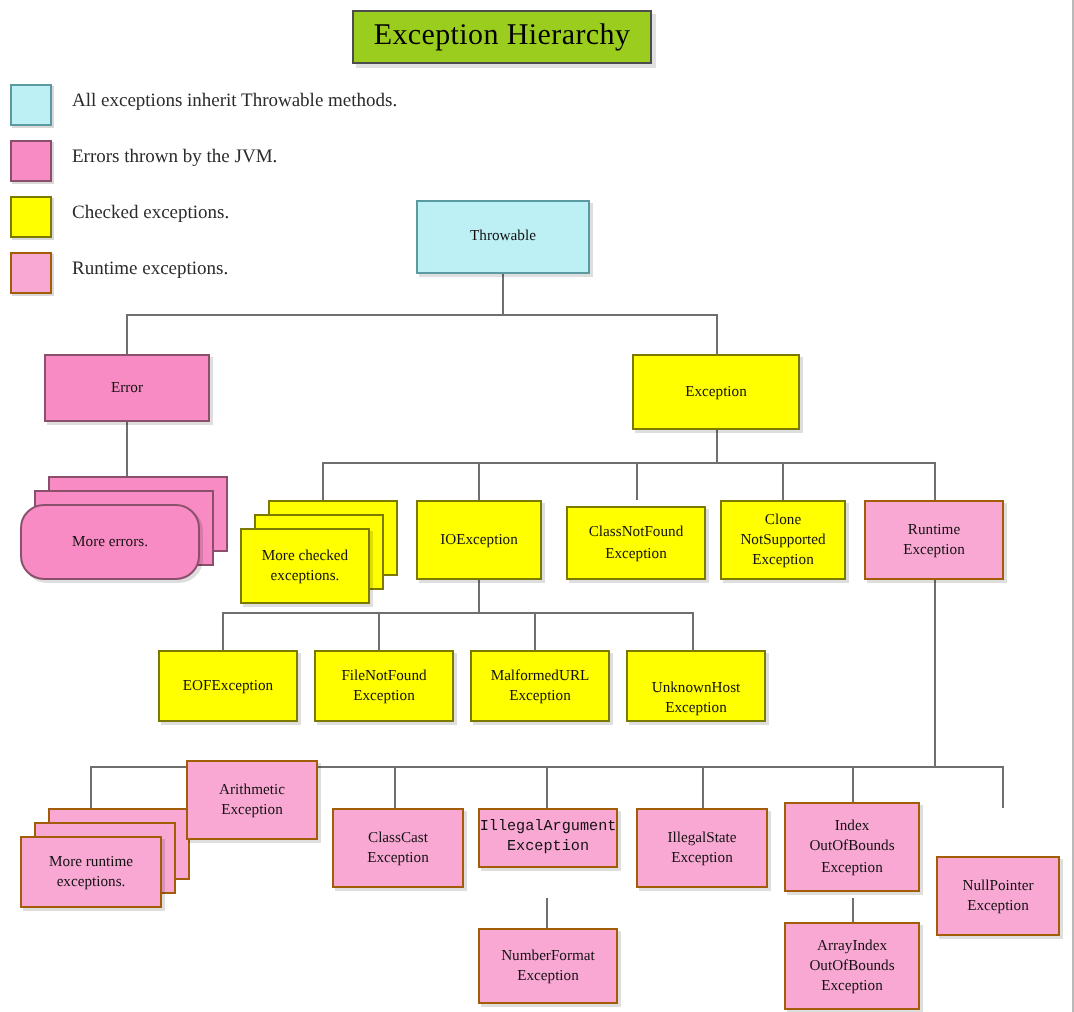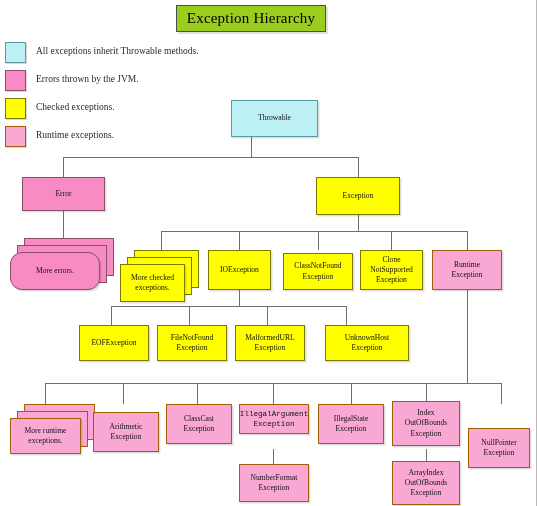--- a/index.html
+++ b/index.html
@@ -154,21 +154,21 @@
   <div class="ln lv" style="left:123px; top:383px; height:21px;"></div>
   <div class="ln lv" style="left:197px; top:383px; height:21px;"></div>
   <div class="ln lv" style="left:273px; top:383px; height:21px;"></div>
   <div class="ln lv" style="left:351px; top:383px; height:21px;"></div>
   <div class="ln lv" style="left:426px; top:383px; height:21px;"></div>
   <div class="ln lv" style="left:501px; top:383px; height:21px;"></div>
 
   <div class="ln lv" style="left:273px; top:449px; height:15px;"></div>
   <div class="ln lv" style="left:426px; top:449px; height:15px;"></div>
 
-  <div class="node c-cyan" style="left:208px; top:100px; width:87px; height:37px;margin-left:23px;">
+  <div class="node c-cyan" style="left:208px; top:100px; width:87px; height:37px;">
     <span>Throwable</span>
   </div>
 
   <div class="node c-pink" style="left:22px; top:177px; width:83px; height:34px;">
     <span>Error</span>
   </div>
 
   <div class="node c-yellow" style="left:316px; top:177px; width:84px; height:38px;">
     <span>Exception</span>
   </div>
@@ -217,35 +217,35 @@
   <div class="node c-yellow" style="left:157px; top:325px; width:70px; height:36px;">
     <span>FileNotFound
 Exception</span>
   </div>
 
   <div class="node c-yellow" style="left:235px; top:325px; width:70px; height:36px;">
     <span>MalformedURL
 Exception</span>
   </div>
 
-  <div class="node c-yellow" style="left:325px; top:325px; width:84px; height:36px;">
+  <div class="node c-yellow" style="left:313px; top:325px; width:70px; height:36px;align-items:flex-end;">
     <span>UnknownHost
 Exception</span>
   </div>
 
   <div class="stack" style="left:10px; top:404px; width:90px; height:55px;">
     <div class="node c-orange s0" style="width:71px; height:36px;"></div>
     <div class="node c-orange s1" style="width:71px; height:36px;"></div>
     <div class="node c-orange s2" style="width:71px; height:36px;">
       <span>More runtime
 exceptions.</span>
     </div>
   </div>
 
-  <div class="node c-orange" style="left:93px; top:412px; width:66px; height:40px;">
+  <div class="node c-orange" style="left:93px; top:380px; width:66px; height:40px;">
     <span>Arithmetic
 Exception</span>
   </div>
 
   <div class="node c-orange" style="left:166px; top:404px; width:66px; height:40px;">
     <span>ClassCast
 Exception</span>
   </div>
 
   <div class="node c-orange" style="left:239px; top:404px; width:70px; height:30px;font-family:Liberation Mono, monospace;">

